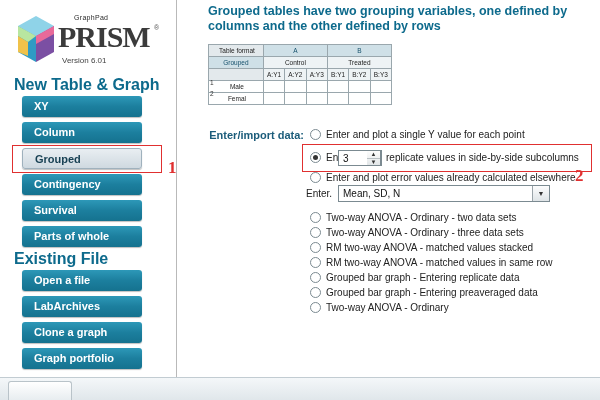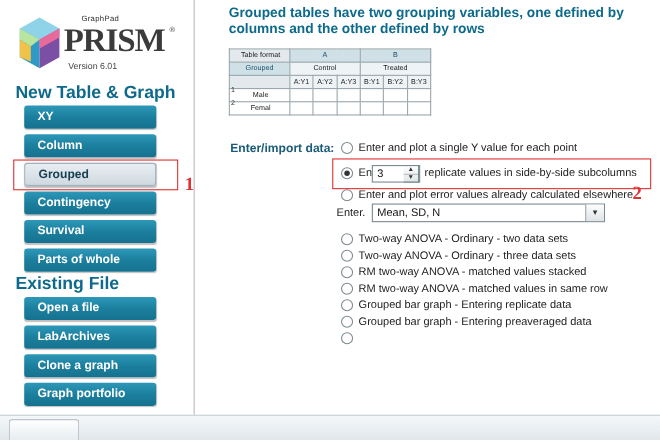--- a/index.html
+++ b/index.html
@@ -283,20 +283,21 @@
   <div class="radio" style="left:124px;top:257px"></div>
   <div class="opt-txt" style="left:140px;top:257px">RM two-way ANOVA - matched values in same row</div>
 
   <div class="radio" style="left:124px;top:272px"></div>
   <div class="opt-txt" style="left:140px;top:272px">Grouped bar graph - Entering replicate data</div>
 
   <div class="radio" style="left:124px;top:287px"></div>
   <div class="opt-txt" style="left:140px;top:287px">Grouped bar graph - Entering preaveraged data</div>
 
   <div class="radio" style="left:124px;top:302px"></div>
+  <div class="opt-txt" style="left:140px;top:302px">Two-way ANOVA - Ordinary</div>
 
 </div>
 
 <div class="marker" style="left:168px;top:158px">1</div>
 <div class="marker" style="left:575px;top:166px">2</div>
 
 <div id="bottom-bar"></div>
 <div id="bottom-tab"></div>
 
 </body></html>

